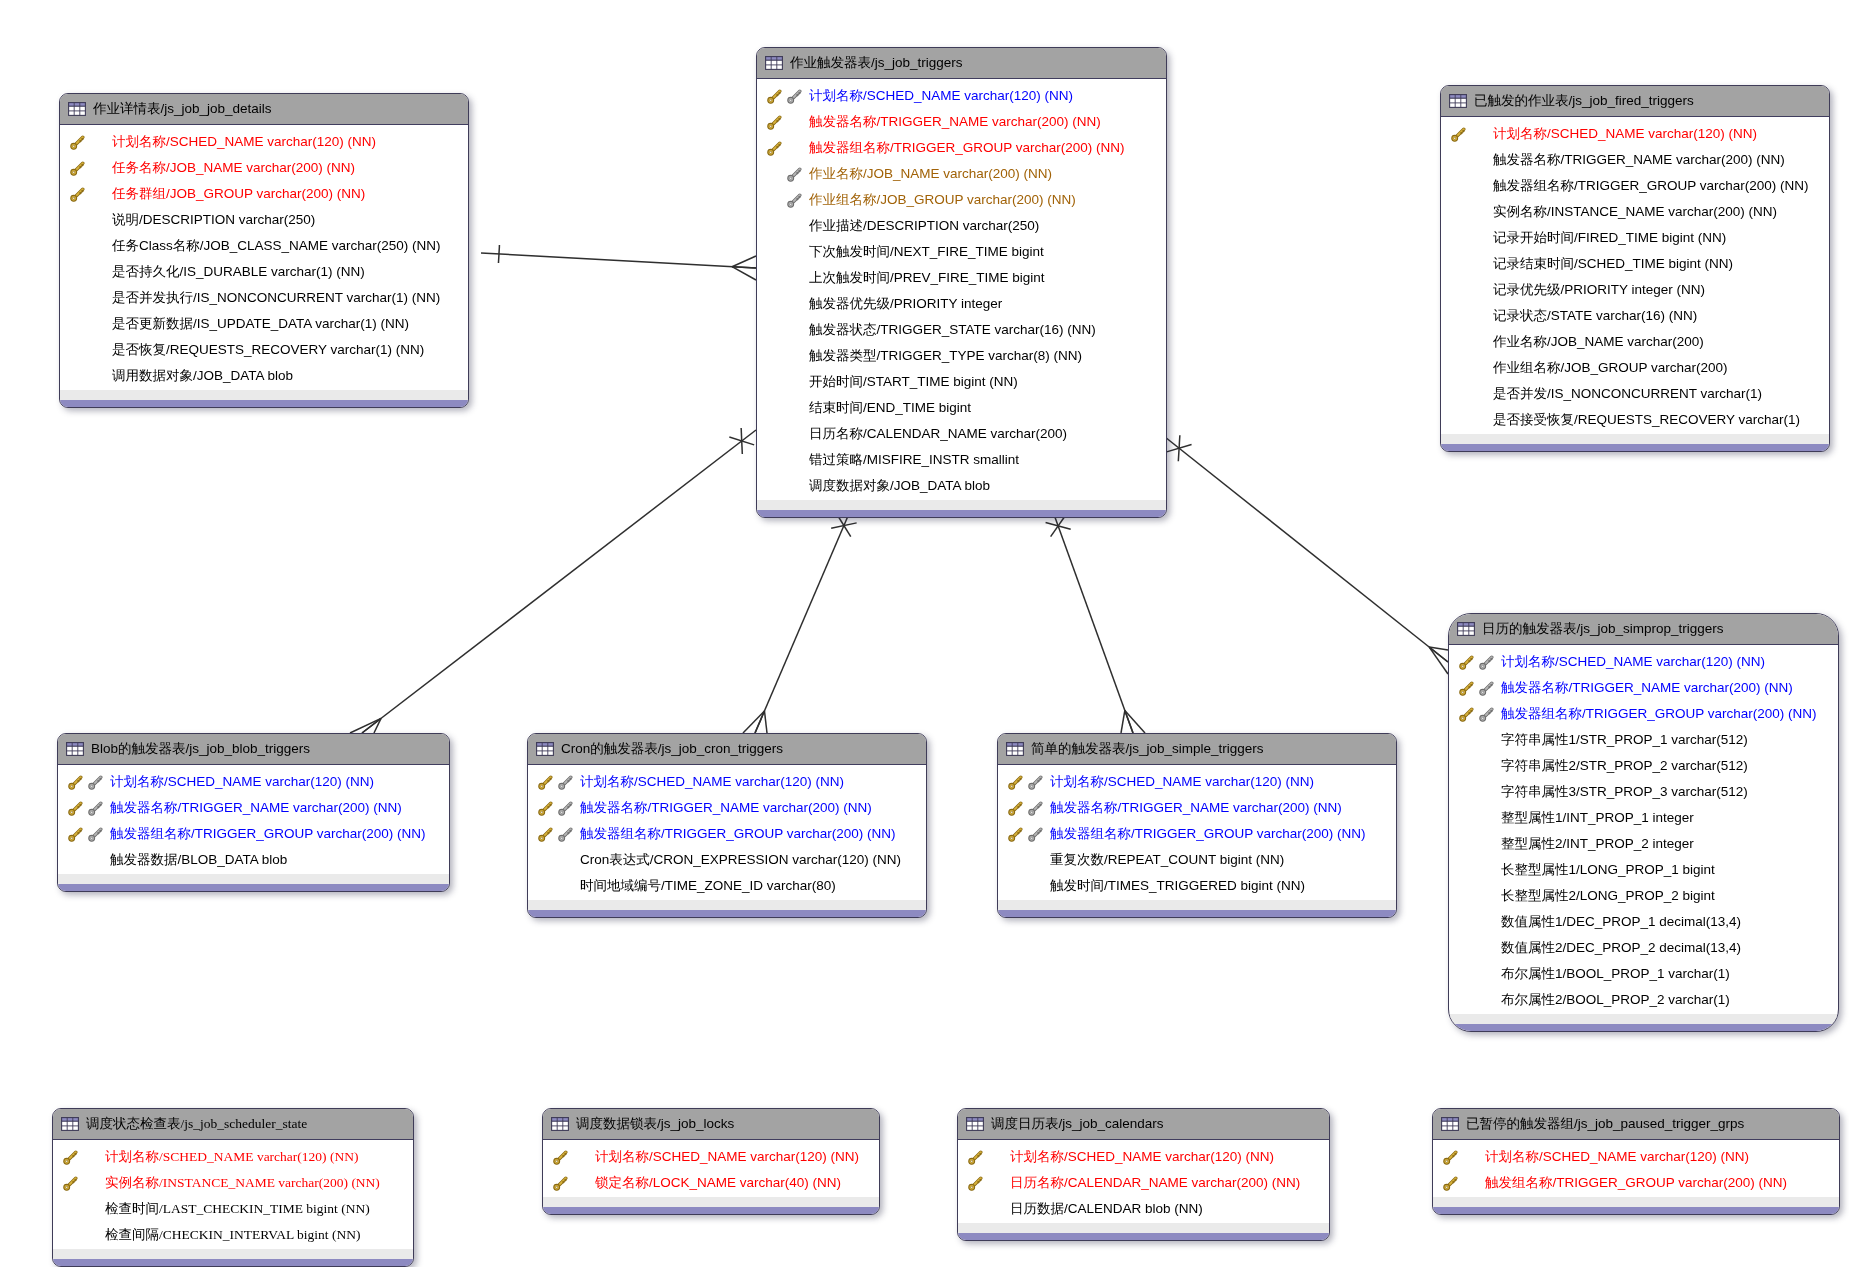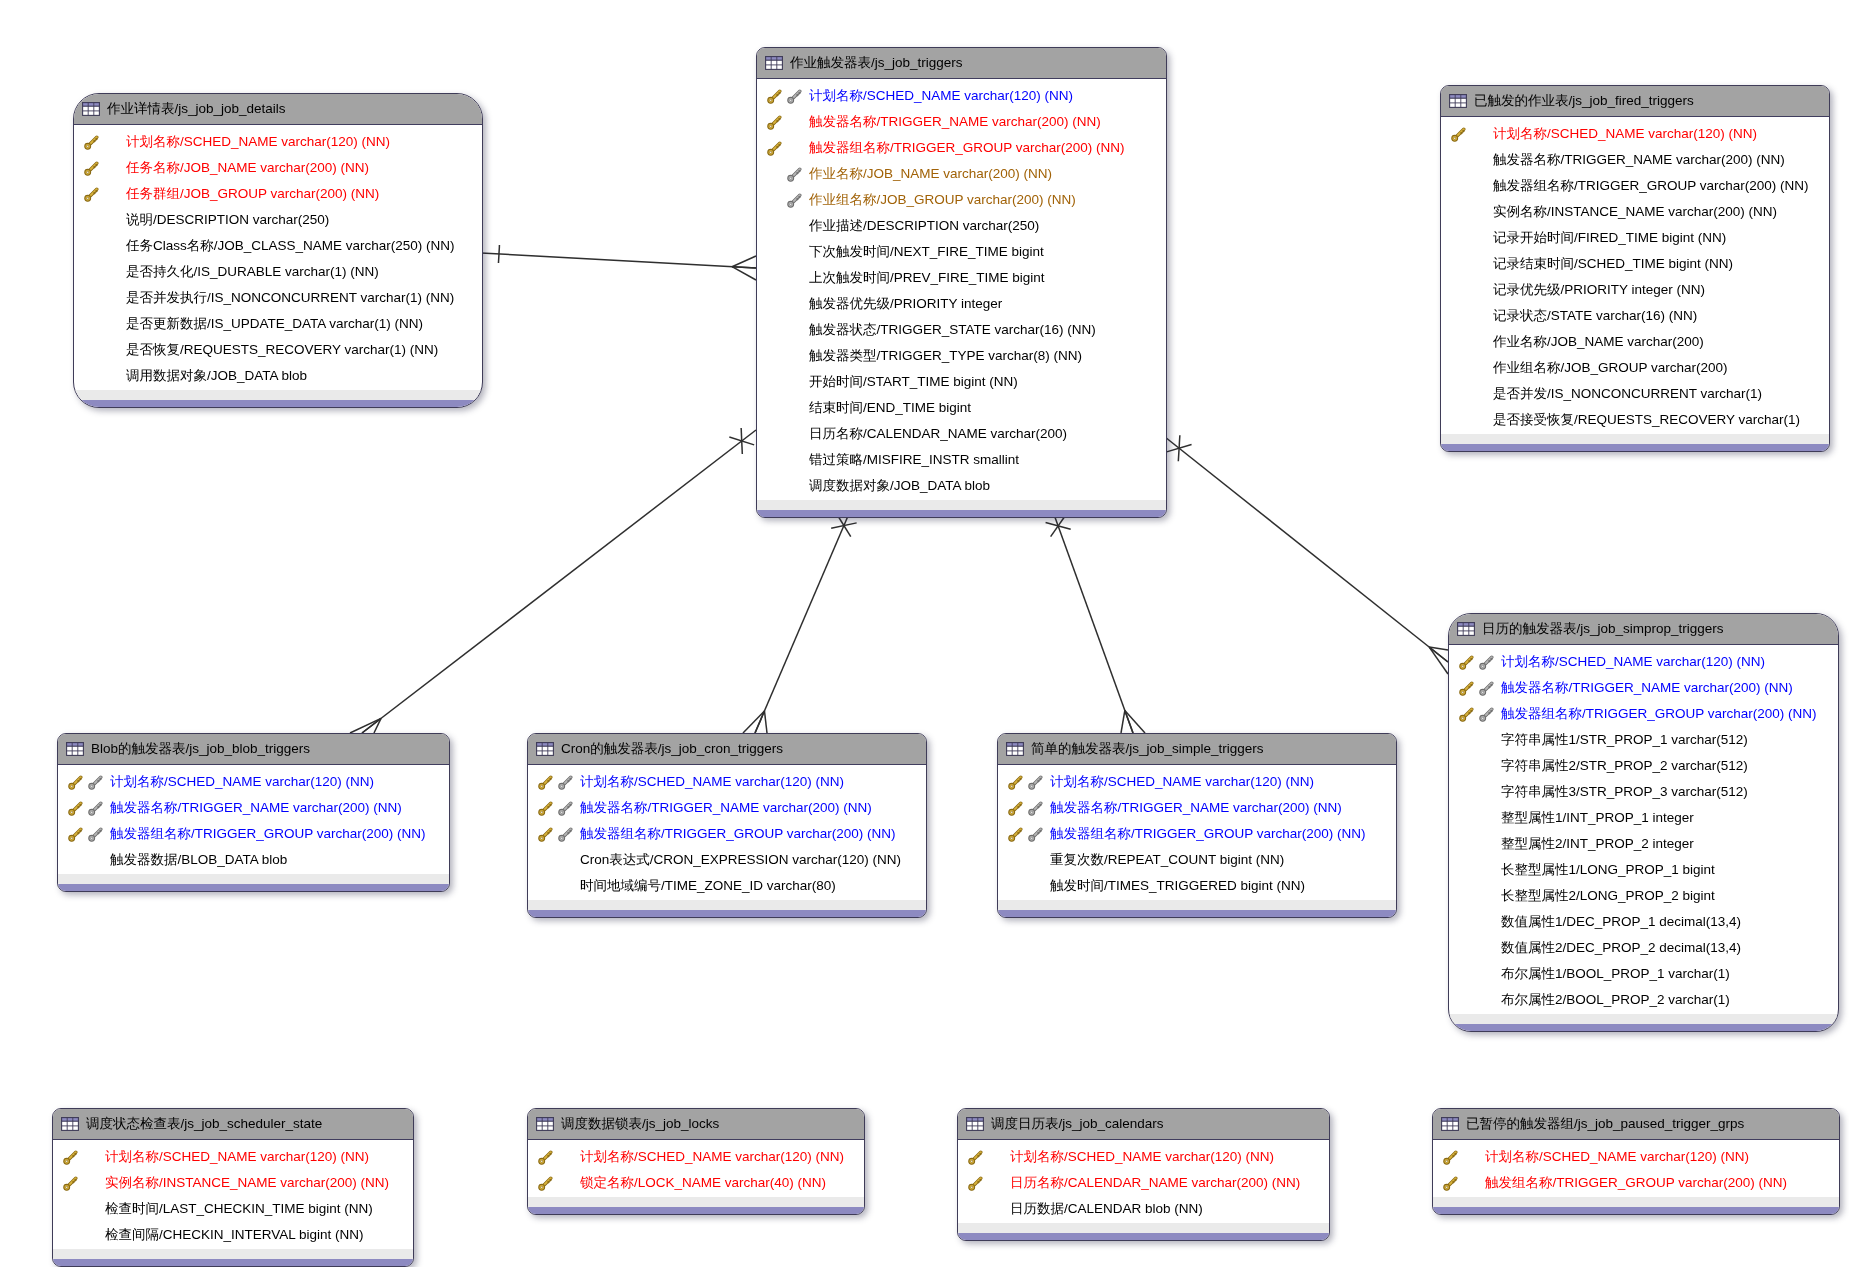--- a/index.html
+++ b/index.html
@@ -59,21 +59,21 @@
       </g>
       <g>
         <line x1="1165" y1="437" x2="1448" y2="662" stroke="#2f2f2f" stroke-width="1.5"></line>
         <line x1="1429.2139002138558" y1="647.0640549403448" x2="1448" y2="674" stroke="#2f2f2f" stroke-width="1.5"></line>
         <line x1="1429.2139002138558" y1="647.0640549403448" x2="1448" y2="662" stroke="#2f2f2f" stroke-width="1.5"></line>
         <line x1="1429.2139002138558" y1="647.0640549403448" x2="1448" y2="650" stroke="#2f2f2f" stroke-width="1.5"></line>
         <line x1="1179.8801621266718" y1="435.22602061125986" x2="1178.2989875525443" y2="461.17789697822286" stroke="#2f2f2f" stroke-width="1.5"></line>
         <line x1="1166.6257847035833" y1="451.89708199229983" x2="1191.5533649756328" y2="444.5068355971829" stroke="#2f2f2f" stroke-width="1.5"></line>
       </g>
     </svg>
-<div class="tbl" style="left: 73px; top: 93px; width: 408px; border-radius: 26px;">
+<div class="tbl" style="left: 59px; top: 93px; width: 408px;">
       <div class="hdr">
         <span class="ticon">
           <svg width="18" height="14" viewBox="0 0 18 14">
             <rect x="0.6" y="0.6" width="16.8" height="12.8" fill="#ffffff" stroke="#3f3c58" stroke-width="1.1"></rect>
             <rect x="0.6" y="0.6" width="16.8" height="3.6" fill="#8d8ac1" stroke="#3f3c58" stroke-width="1.1"></rect>
             <line x1="6.2" y1="0.6" x2="6.2" y2="13.4" stroke="#3f3c58" stroke-width="0.9"></line>
             <line x1="11.8" y1="0.6" x2="11.8" y2="13.4" stroke="#3f3c58" stroke-width="0.9"></line>
             <line x1="0.6" y1="8.9" x2="17.4" y2="8.9" stroke="#3f3c58" stroke-width="0.9"></line>
           </svg>
         </span>
@@ -489,21 +489,21 @@
               <line x1="12.6" y1="3.4" x2="14.1" y2="4.9" stroke="#6e6e6e" stroke-width="1.6"></line>
               <circle cx="4.7" cy="11.3" r="2.9" fill="#b6b6b6" stroke="#6e6e6e" stroke-width="1.1"></circle>
               <circle cx="4.7" cy="11.3" r="1.05" fill="#ffffff" stroke="#6e6e6e" stroke-width="0.6"></circle>
             </svg></span><span class="lbl c-pkfk">触发器组名称/TRIGGER_GROUP varchar(200) (NN)</span></div>
         <div class="row"><span class="lbl c-plain">重复次数/REPEAT_COUNT bigint (NN)</span></div>
         <div class="row"><span class="lbl c-plain">触发时间/TIMES_TRIGGERED bigint (NN)</span></div>
       </div>
       <div class="foot"></div>
       <div class="footbar"></div>
     </div>
-    <div class="tbl" style="left: 52px; top: 1108px; width: 360px;">
+    <div class="tbl" style="left: 52px; top: 1108px; width: 360px; font-family: Liberation Serif, serif;">
       <div class="hdr">
         <span class="ticon">
           <svg width="18" height="14" viewBox="0 0 18 14">
             <rect x="0.6" y="0.6" width="16.8" height="12.8" fill="#ffffff" stroke="#3f3c58" stroke-width="1.1"></rect>
             <rect x="0.6" y="0.6" width="16.8" height="3.6" fill="#8d8ac1" stroke="#3f3c58" stroke-width="1.1"></rect>
             <line x1="6.2" y1="0.6" x2="6.2" y2="13.4" stroke="#3f3c58" stroke-width="0.9"></line>
             <line x1="11.8" y1="0.6" x2="11.8" y2="13.4" stroke="#3f3c58" stroke-width="0.9"></line>
             <line x1="0.6" y1="8.9" x2="17.4" y2="8.9" stroke="#3f3c58" stroke-width="0.9"></line>
           </svg>
         </span>
@@ -525,21 +525,21 @@
               <line x1="12.6" y1="3.4" x2="14.1" y2="4.9" stroke="#8a6a14" stroke-width="1.6"></line>
               <circle cx="4.7" cy="11.3" r="2.9" fill="#d9b33c" stroke="#8a6a14" stroke-width="1.1"></circle>
               <circle cx="4.7" cy="11.3" r="1.05" fill="#ffffff" stroke="#8a6a14" stroke-width="0.6"></circle>
             </svg></span><span class="lbl c-pk">实例名称/INSTANCE_NAME varchar(200) (NN)</span></div>
         <div class="row"><span class="lbl c-plain">检查时间/LAST_CHECKIN_TIME bigint (NN)</span></div>
         <div class="row"><span class="lbl c-plain">检查间隔/CHECKIN_INTERVAL bigint (NN)</span></div>
       </div>
       <div class="foot"></div>
       <div class="footbar"></div>
     </div>
-    <div class="tbl" style="left: 527px; top: 1108px; width: 336px;">
+    <div class="tbl" style="left: 542px; top: 1108px; width: 336px;">
       <div class="hdr">
         <span class="ticon">
           <svg width="18" height="14" viewBox="0 0 18 14">
             <rect x="0.6" y="0.6" width="16.8" height="12.8" fill="#ffffff" stroke="#3f3c58" stroke-width="1.1"></rect>
             <rect x="0.6" y="0.6" width="16.8" height="3.6" fill="#8d8ac1" stroke="#3f3c58" stroke-width="1.1"></rect>
             <line x1="6.2" y1="0.6" x2="6.2" y2="13.4" stroke="#3f3c58" stroke-width="0.9"></line>
             <line x1="11.8" y1="0.6" x2="11.8" y2="13.4" stroke="#3f3c58" stroke-width="0.9"></line>
             <line x1="0.6" y1="8.9" x2="17.4" y2="8.9" stroke="#3f3c58" stroke-width="0.9"></line>
           </svg>
         </span>

